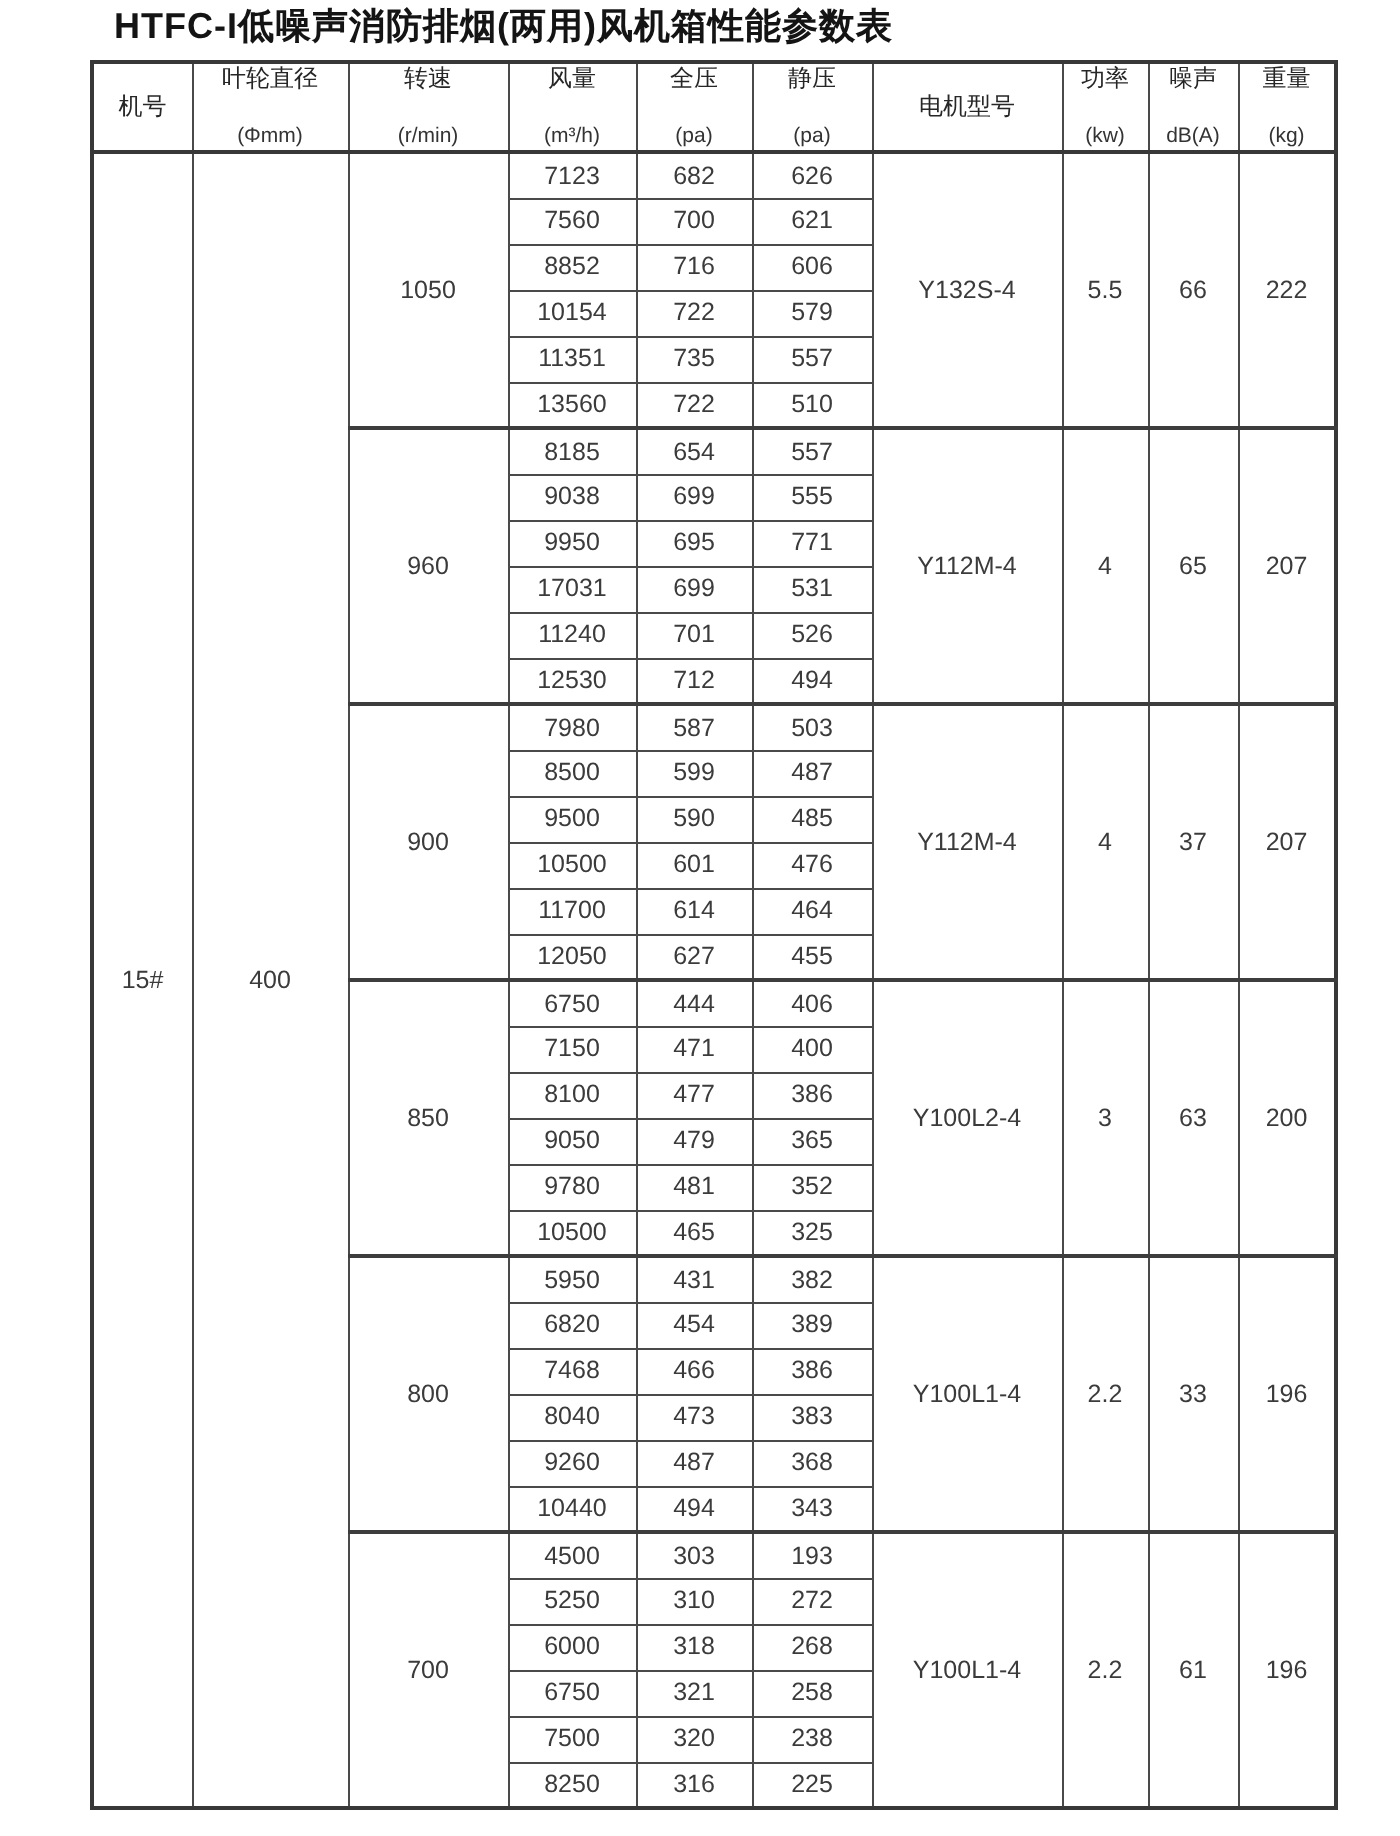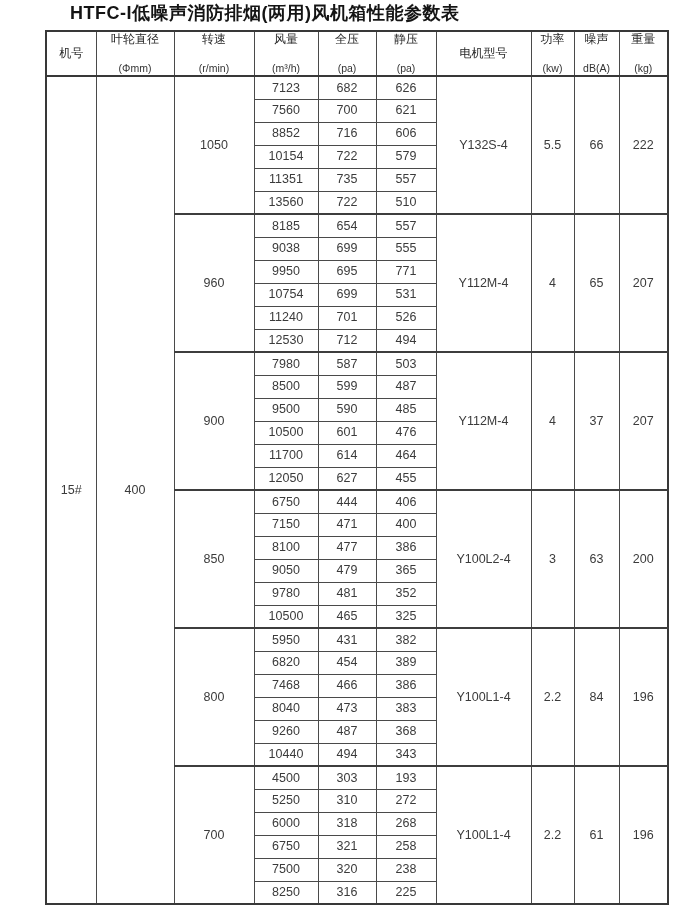--- a/index.html
+++ b/index.html
@@ -10,21 +10,21 @@
     font-family: "Liberation Sans", "DejaVu Sans", sans-serif;
   }
   .page {
     position: relative;
     width: 700px; height: 918px;
     background: #ffffff;
     overflow: hidden;
   }
   .title {
     position: absolute;
-    left: 70px; top: 1px;
+    left: 57px; top: 1px;
     margin: 0;
     font-size: 18px;
     font-weight: bold;
     letter-spacing: 0.5px;
     color: #141414;
     white-space: nowrap;
   }
   table.spec-table {
     position: absolute;
     left: 45px; top: 30px;
@@ -177,21 +177,21 @@
           <td>9038</td>
           <td>699</td>
           <td>555</td>
         </tr>
         <tr>
           <td>9950</td>
           <td>695</td>
           <td>771</td>
         </tr>
         <tr>
-          <td>10754</td>
+          <td>17031</td>
           <td>699</td>
           <td>531</td>
         </tr>
         <tr>
           <td>11240</td>
           <td>701</td>
           <td>526</td>
         </tr>
         <tr>
           <td>12530</td>
@@ -268,21 +268,21 @@
           <td>465</td>
           <td>325</td>
         </tr>
         <tr class="block-start">
           <td rowspan="6">800</td>
           <td>5950</td>
           <td>431</td>
           <td>382</td>
           <td rowspan="6">Y100L1-4</td>
           <td rowspan="6">2.2</td>
-          <td rowspan="6">84</td>
+          <td rowspan="6">33</td>
           <td rowspan="6">196</td>
         </tr>
         <tr>
           <td>6820</td>
           <td>454</td>
           <td>389</td>
         </tr>
         <tr>
           <td>7468</td>
           <td>466</td>

